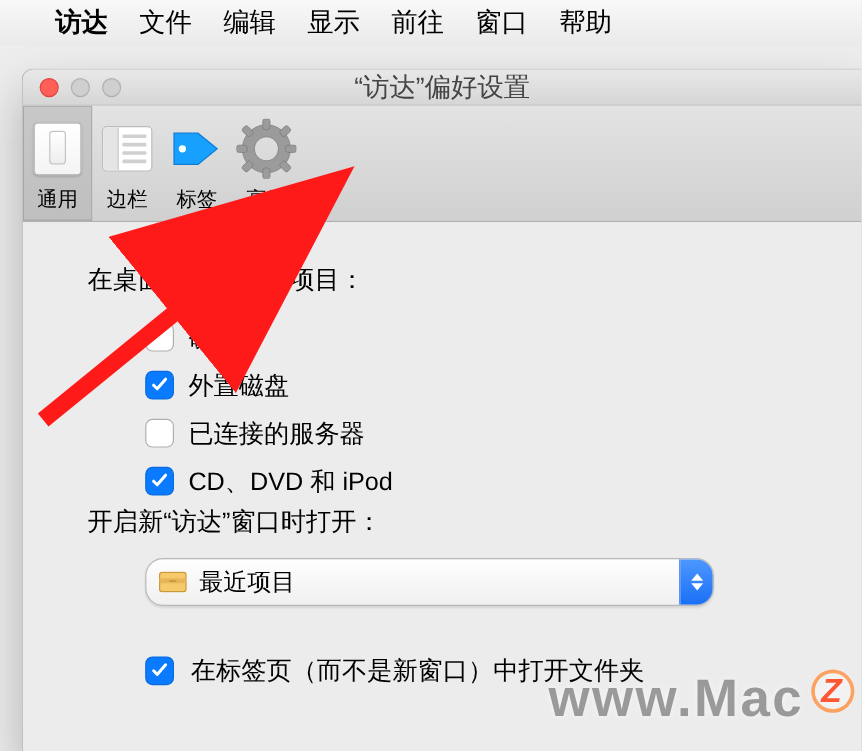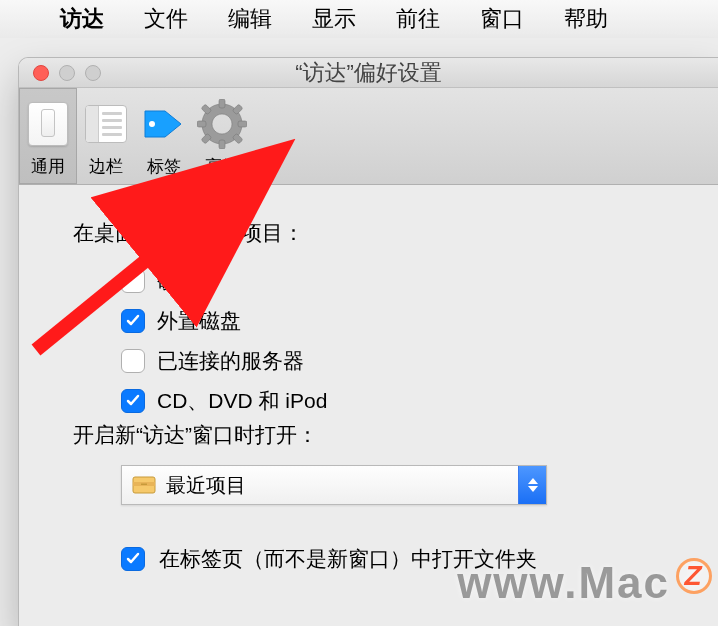--- a/index.html
+++ b/index.html
@@ -12,21 +12,21 @@
     color: #000;
     overflow: hidden;
     position: relative;
   }
   
   .menubar {
     height: 38px;
     background: linear-gradient(#f8f8f8,#eaeaea);
     display: flex;
     align-items: center;
-    gap: 40px;
+    gap: 26px;
     padding: 0 14px;
     font-size: 22px;
   }
   .menubar .apple {
     font-size: 24px;
     margin-right: 6px;
   }
   .menubar .appname { font-weight: 600; }
   .menu-item { cursor: default; }
   
@@ -126,24 +126,24 @@
     background:#fff; border:1px solid #b0b0b0;
     flex-shrink:0; display:flex; align-items:center; justify-content:center;
   }
   .checkbox.checked { background:#0a7aff; border-color:#0a6ae0;}
   .checkbox.checked svg { width:14px; height:14px; }
   .section2 { }
   .dropdown {
     margin: 16px 0 0 48px;
     height:40px;
     border:1px solid #b9b9b9;
-    border-radius:0;
+    border-radius:15px;
     background:linear-gradient(#fefefe,#f0f0f0);
     display:flex; align-items:center;
-    width: 426px;
+    width: 474px;
     box-shadow:0 1px 2px rgba(0,0,0,.1);
     overflow:hidden;
   }
   .dropdown .dd-icon{
     width:28px; height:20px; margin-left:8px;
     display:flex; align-items:center; justify-content:center;
   }
   .dropdown .dd-label{ margin-left:8px; font-size:20px; flex:1;}
   .dropdown .dd-arrows{
     width:28px; height:100%;

